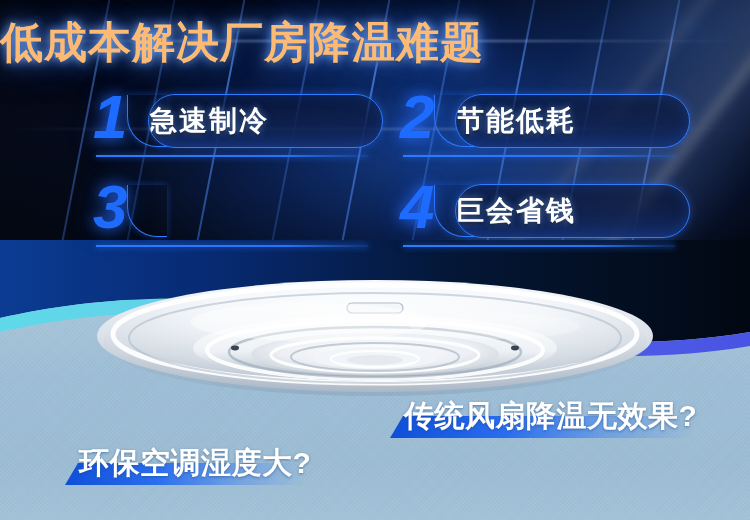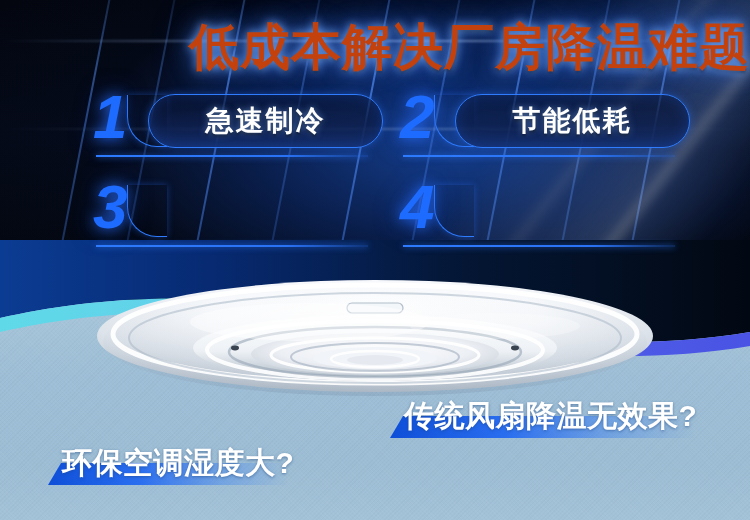--- a/index.html
+++ b/index.html
@@ -37,22 +37,22 @@
   }
   .h-streak {
     position:absolute; left:0; width:750px; height:2px;
     background:linear-gradient(90deg, rgba(160,195,255,0) 0%, rgba(170,205,255,0.42) 30%, rgba(210,230,255,0.55) 55%, rgba(150,190,255,0.15) 85%, rgba(0,0,0,0) 100%);
     filter:blur(1px);
   }
 
   
   .title {
     position:absolute; left:0; top:14px; width:750px;
-    text-align:right;
-    font-size:50px; font-weight:bold; color:#c2410c;
+    text-align:left;
+    font-size:43px; font-weight:bold; color:#fdba74;
     letter-spacing:1px;
     text-shadow:
       0 0 10px rgba(120,175,255,0.95),
       0 0 22px rgba(70,130,245,0.75),
       0 0 38px rgba(40,95,220,0.5),
       0 2px 3px rgba(0,0,0,0.8);
     white-space:nowrap;
     z-index:6;
   }
 
@@ -76,21 +76,21 @@
     z-index:1;
   }
   .feat-pill {
     position:absolute; left:55px; top:2px;
     width:235px; height:54px;
     border:1.6px solid #2f7cff;
     border-radius:27px;
     background:linear-gradient(180deg, rgba(6,14,38,0.55) 0%, rgba(13,30,74,0.85) 55%, rgba(20,45,105,0.95) 100%);
     box-shadow:0 0 9px rgba(45,115,255,0.45), inset 0 0 14px rgba(25,70,165,0.5);
     z-index:2;
-    display:flex; align-items:center; justify-content:center;
+    display:flex; align-items:center; justify-content:flex-start;
     overflow:hidden;
   }
   .feat-pill-label {
     font-size:28px; font-weight:bold; color:#ffffff;
     letter-spacing:2px; white-space:nowrap;
     text-shadow:0 0 7px rgba(130,180,255,0.65), 0 2px 3px rgba(0,0,0,0.75);
   }
   
   .feat-tail {
     position:absolute; left:34px; top:3px;
@@ -178,20 +178,23 @@
   <div class="feature" style="left:93px; top:182px;">
     <div class="feat-underline"></div>
     <div class="feat-num">3</div>
     <div class="feat-tail"></div>
   </div>
 
   <div class="feature" style="left:400px; top:182px;">
     <div class="feat-underline"></div>
     <div class="feat-num">4</div>
     <div class="feat-tail"></div>
+    <div class="feat-pill">
+      <span class="feat-pill-label">巨会省钱</span>
+    </div>
   </div>
 
   <div class="lower-bg"></div>
 
   <svg class="wave-svg" viewBox="0 0 750 160" preserveAspectRatio="none">
     <defs>
       <linearGradient id="navyG" x1="0" y1="0" x2="1" y2="0">
         <stop offset="0%" stop-color="#0b3c93"></stop>
         <stop offset="28%" stop-color="#072a72"></stop>
         <stop offset="62%" stop-color="#041634"></stop>
@@ -259,19 +262,19 @@
 
     <ellipse cx="215" cy="46" rx="120" ry="19" fill="#ffffff" opacity="0.45"></ellipse>
     <ellipse cx="400" cy="50" rx="85" ry="13" fill="#ffffff" opacity="0.28"></ellipse>
   </svg>
 
   <div class="qlabel" style="left:390px; top:396px; width:330px;">
     <div class="qlabel-shape" style="width:305px;"></div>
     <div class="qlabel-text">传统风扇降温无效果?</div>
   </div>
 
-  <div class="qlabel" style="left:48px; top:443px; width:265px;">
+  <div class="qlabel" style="left:65px; top:443px; width:265px;">
     <div class="qlabel-shape" style="width:240px;"></div>
     <div class="qlabel-text">环保空调湿度大?</div>
   </div>
 
 
 </div>
 
 </body></html>

